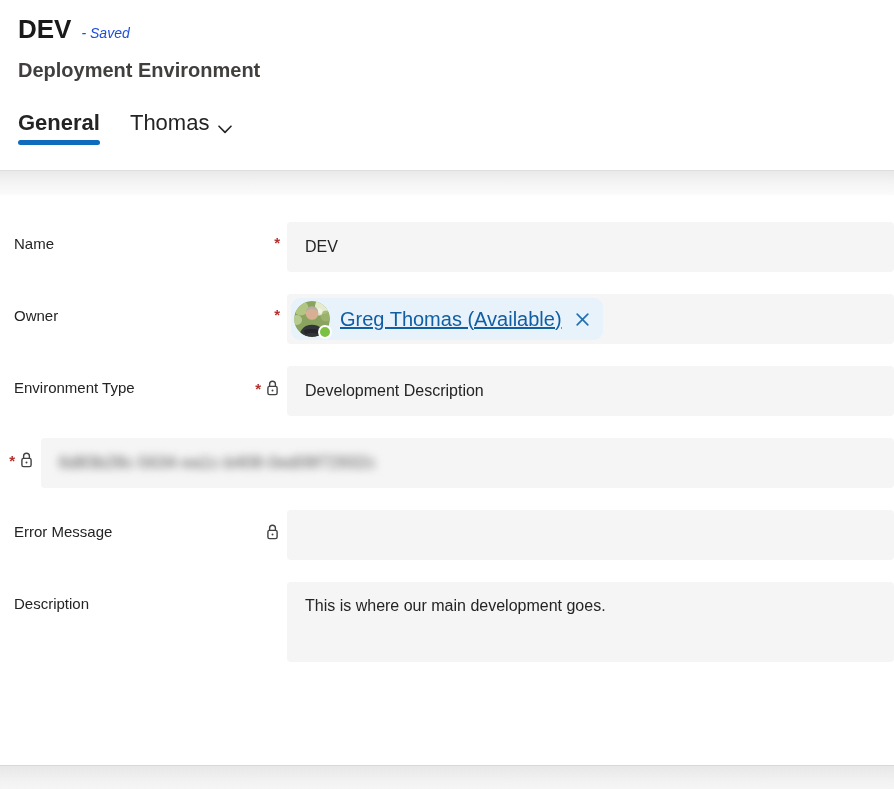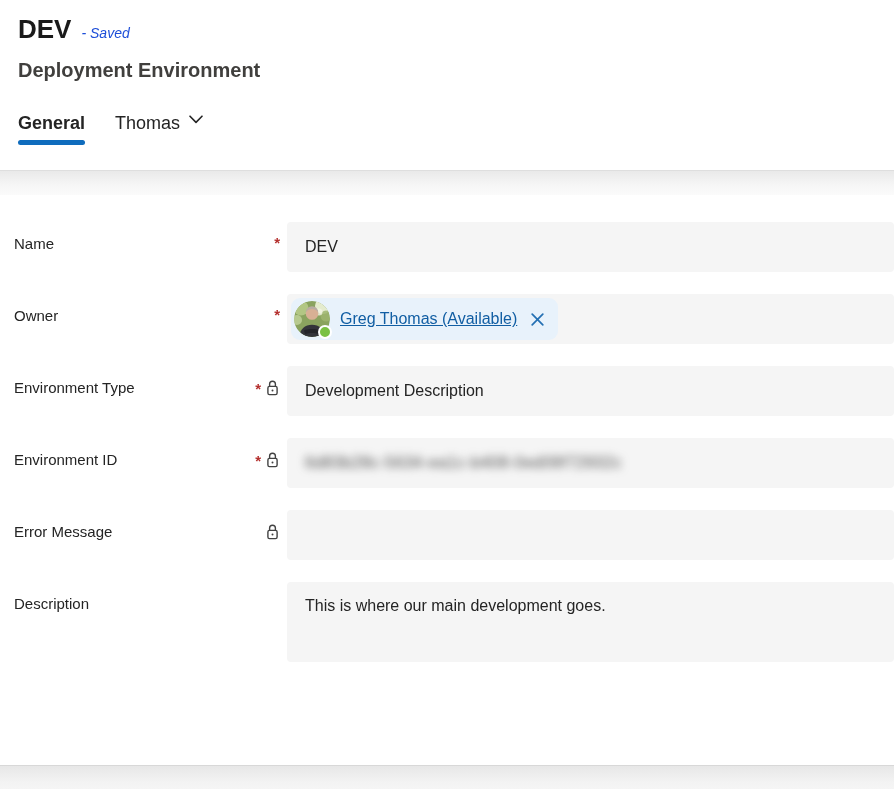--- a/index.html
+++ b/index.html
@@ -13,21 +13,21 @@
   }
 
   
   .header { padding: 12px 18px 14px 18px; background: #fff; }
   .title-row { display: flex; align-items: baseline; gap: 10px; height: 36px; }
   .record-name { font-size: 26px; font-weight: 700; color: #1a1a1a; line-height: 34px; }
   .save-status { font-size: 14px; color: #1d4ed8; font-style: italic; }
   .entity-type { margin-top: 10px; font-size: 20px; font-weight: 700; color: #403f3d; line-height: 24px; }
 
   .tab-strip { margin-top: 30px; display: flex; gap: 30px; }
-  .tab { position: relative; font-size: 18px; line-height: 22px; padding-bottom: 22px; cursor: pointer; display: flex; align-items: flex-start; gap: 9px; }
+  .tab { position: relative; font-size: 22px; line-height: 22px; padding-bottom: 22px; cursor: pointer; display: flex; align-items: flex-end; gap: 9px; }
   .tab.active { font-weight: 700; color: #242424; }
   .tab-indicator {
     position: absolute; left: 0; right: 0; bottom: 11px; height: 5px;
     border-radius: 3px; background: #0f6cbd;
   }
   .chevron-icon { display: inline-flex; margin-top: 3px; }
 
   
   .divider-band {
     height: 25px;
@@ -63,21 +63,21 @@
     background: #e8f2fb; border-radius: 9px;
     padding: 3px 12px 3px 3px; cursor: pointer;
   }
   .avatar-wrap { position: relative; width: 36px; height: 36px; flex: none; }
   .avatar-wrap svg { display: block; border-radius: 50%; }
   .presence-dot {
     position: absolute; right: -2px; bottom: -2px;
     width: 14px; height: 14px; border-radius: 50%;
     background: #7ac143; border: 2px solid #ffffff;
   }
-  .owner-link { color: #115ea3; text-decoration: underline; font-size: 16px; cursor: pointer; }
+  .owner-link { color: #115ea3; text-decoration: underline; font-size: 20px; cursor: pointer; }
   .dismiss-btn { display: inline-flex; align-items: center; margin-left: 2px; cursor: pointer; padding: 2px; }
 
   
   .bottom-band {
     position: absolute; left: 0; right: 0; bottom: 0; height: 24px;
     border-top: 1px solid #d8d8d8;
     background: linear-gradient(180deg, #e7e7e7 0%, #f3f3f3 70%, #f5f5f5 100%);
   }
 </style>
 </head>
@@ -170,21 +170,20 @@
           <circle cx="7.5" cy="11.5" r="1" fill="#424242"></circle>
         </svg>
       </span>
     </div>
     <div class="field">
       <span>Development Description</span>
     </div>
   </div>
 
   <div class="row">
-    <div class="label">Environment ID</div>
     <div class="markers">
       <span class="req">*</span>
       <span class="lock">
         <svg width="15" height="18" viewBox="0 0 15 18">
           <path d="M4.6 7.4 V5.1 a2.9 2.9 0 0 1 5.8 0 V7.4" fill="none" stroke="#424242" stroke-width="1.4"></path>
           <rect x="2.9" y="7.4" width="9.2" height="8.2" rx="1.6" fill="none" stroke="#424242" stroke-width="1.4"></rect>
           <circle cx="7.5" cy="11.5" r="1" fill="#424242"></circle>
         </svg>
       </span>
     </div>

